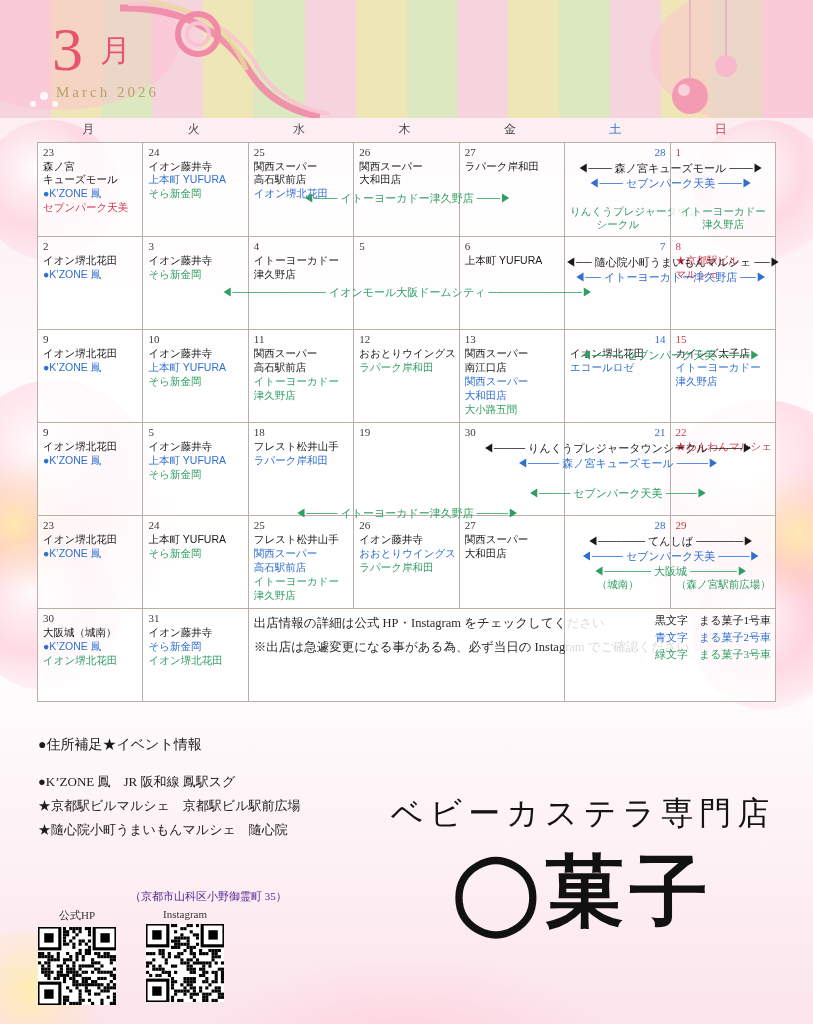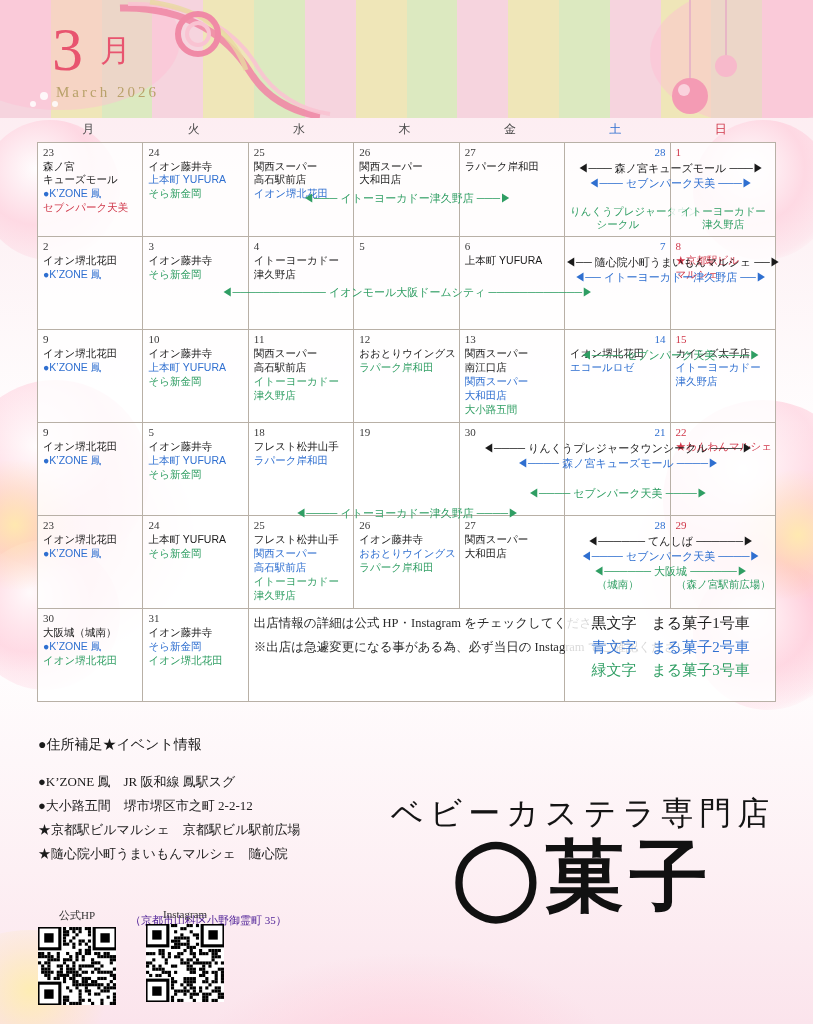--- a/index.html
+++ b/index.html
@@ -112,21 +112,21 @@
     position: relative;
     font-size: 11px;
     text-align: center;
     white-space: nowrap;
     line-height: 1.35;
   }
 
   .note-cell { text-align: center; vertical-align: middle; }
   .note-line { font-size: 12.5px; color: #2a2a2a; line-height: 1.9; font-family: "Liberation Serif", serif; }
 
-  .legend { text-align: center; font-size: 15px; line-height: 1.55; font-family: "Liberation Serif", serif;}
+  .legend { text-align: right; font-size: 11px; line-height: 1.55; font-family: "Liberation Serif", serif;}
 
   
   .info {
     position: absolute; left: 38px; top: 736px; width: 420px;
     z-index: 4;
     font-family: "Liberation Serif", serif;
   }
   .info-title { font-size: 14px; color: #1a1a1a; margin-bottom: 16px; }
   .info-line { font-size: 13px; color: #1a1a1a; line-height: 1.85; }
   .info-sub { font-size: 11px; color: #4c1d95; padding-left: 92px; margin-top: 44px; }
@@ -140,21 +140,21 @@
   
   .logo { position: absolute; right: 30px; top: 792px; width: 400px; z-index: 4; text-align: center; }
   .logo-top {
     font-family: "Liberation Serif", serif;
     font-size: 32px; color: #141414; letter-spacing: 6px; white-space: nowrap;
   }
   .logo-main {
     font-family: "Liberation Serif", serif;
     font-size: 78px; color: #111; font-weight: 700; letter-spacing: 6px;
     line-height: 1.05; white-space: nowrap;
-    margin-top: 0;
+    margin-top: 15px;
   }
   .logo-en {
     font-family: "Liberation Serif", serif;
     font-size: 27px; color: #141414; letter-spacing: 5px; margin-top: 2px; white-space: nowrap;
   }
 </style>
 </head>
 <body>
 
 <div class="bg"></div>
@@ -459,21 +459,20 @@
           <div style="color: rgb(47, 158, 99);">緑文字　まる菓子3号車</div>
         </td>
       </tr>
     </tbody>
 </table>
 
 <div class="info">
   <div class="info-title">●住所補足★イベント情報</div>
   <div id="info-lines">
       <div class="info-line" style="color: rgb(26, 26, 26);">●K’ZONE 鳳　JR 阪和線 鳳駅スグ</div>
-      <div class="info-line" style="color: rgb(26, 26, 26);">●大小路五間　堺市堺区市之町 2-2-12</div>
       <div class="info-line" style="color: rgb(26, 26, 26);">★京都駅ビルマルシェ　京都駅ビル駅前広場</div>
       <div class="info-line" style="color: rgb(26, 26, 26);">★隨心院小町うまいもんマルシェ　隨心院</div>
       <div class="info-line info-sub">（京都市山科区小野御霊町 35）</div>
     </div>
 </div>
 
 <div class="qr-wrap" id="qr-wrap">
     <div class="qr-item"><div class="qr-label">公式HP</div><svg class="qr" viewBox="0 0 25 25">
         <rect width="25" height="25" fill="#fff"></rect>
         <rect x="8" y="0" width="1" height="1" fill="#000"></rect>

